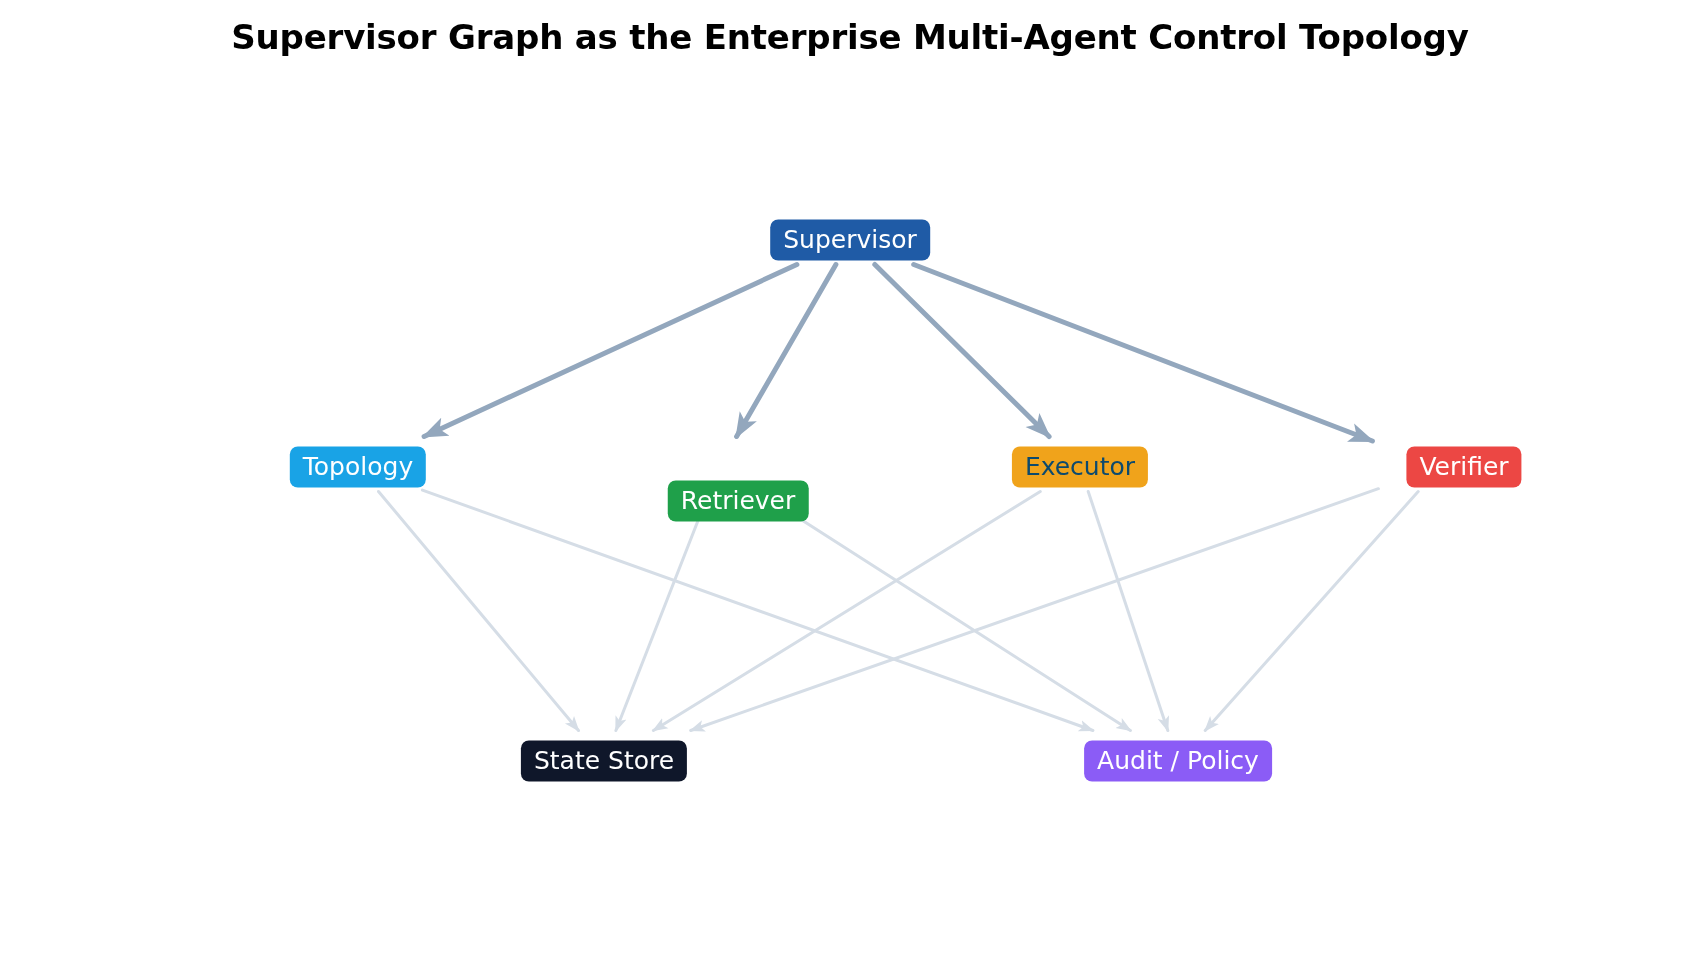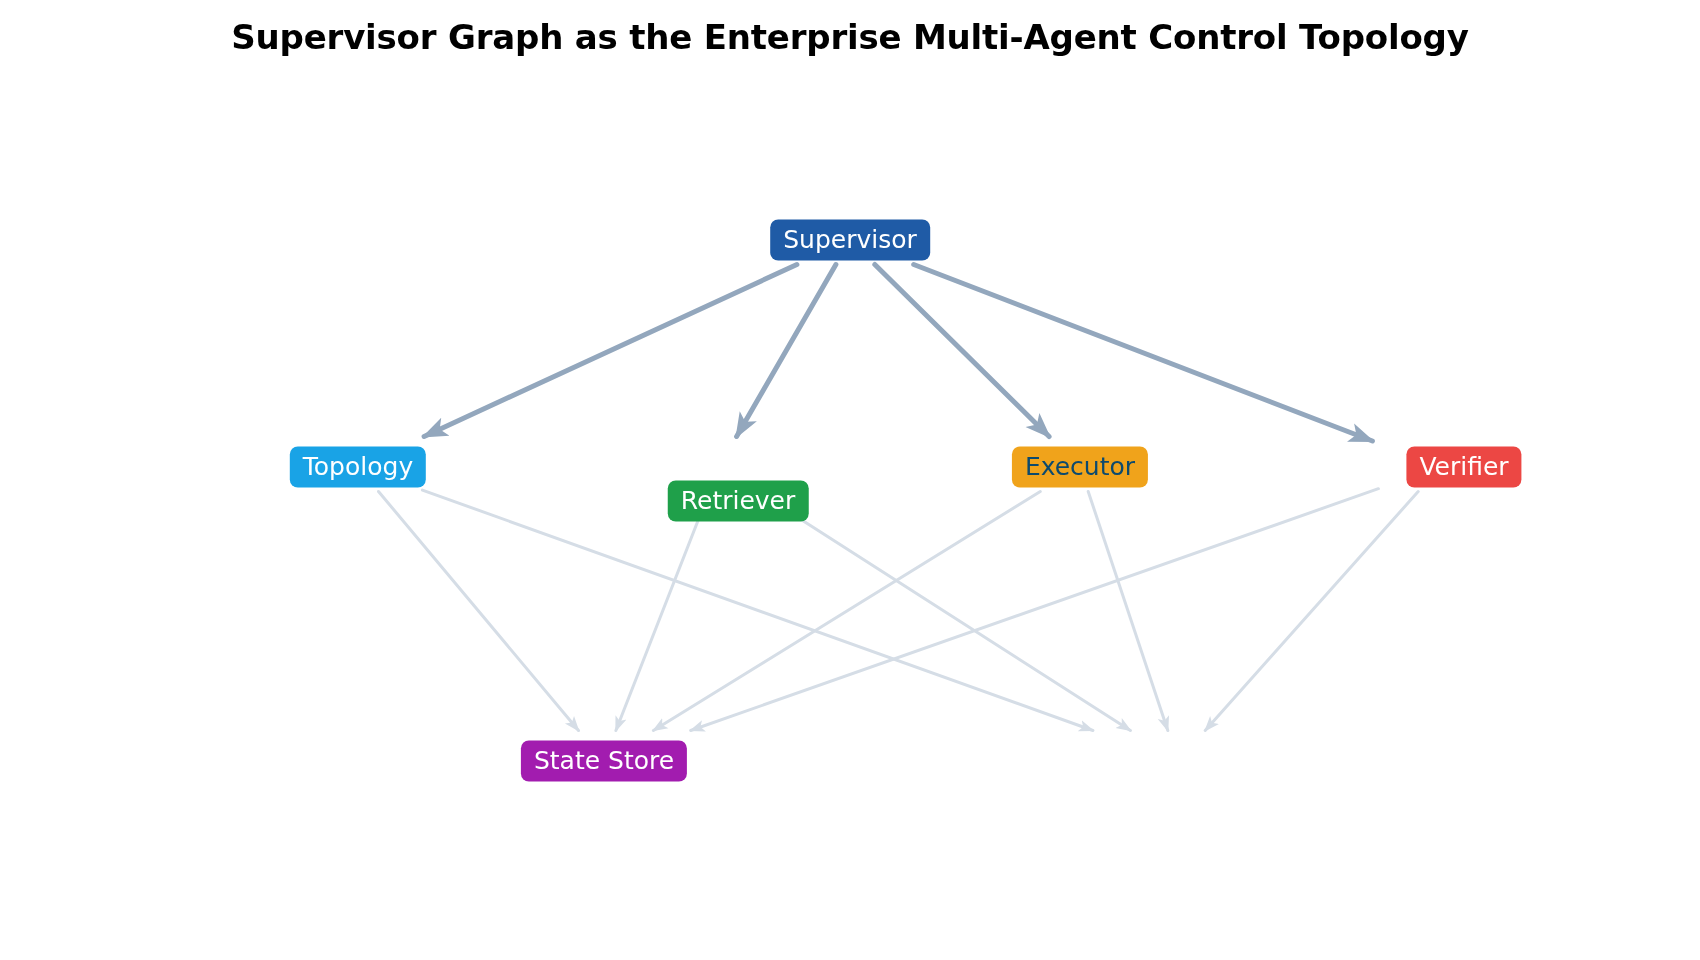--- a/index.html
+++ b/index.html
@@ -97,16 +97,17 @@
       <line x1="1378.4" y1="488.7" x2="690.7" y2="730.5" stroke="#d5dde6" stroke-width="3" stroke-linecap="round" marker-end="url(#arrow-secondary)"></line>
       <line x1="1418.2" y1="491.5" x2="1205.2" y2="730.5" stroke="#d5dde6" stroke-width="3" stroke-linecap="round" marker-end="url(#arrow-secondary)"></line>
     </svg>
 
   <div id="node-layer">
       <div class="node" style="left: 850px; top: 240px; background: rgb(31, 91, 166); color: rgb(255, 255, 255);">Supervisor</div>
       <div class="node" style="left: 358px; top: 467px; background: rgb(25, 163, 230); color: rgb(255, 255, 255);">Topology</div>
       <div class="node" style="left: 738px; top: 467px; background: rgb(31, 160, 74); color: rgb(255, 255, 255); margin-top: 34px;">Retriever</div>
       <div class="node" style="left: 1080px; top: 467px; background: rgb(240, 163, 27); color: #0c4a6e;">Executor</div>
       <div class="node" style="left: 1440px; top: 467px; background: rgb(236, 71, 68); color: rgb(255, 255, 255); margin-left: 24px;">Verifier</div>
-      <div class="node" style="left: 604px; top: 761px; background: #a21caf; color: rgb(255, 255, 255);">State Store</div>
+      <div class="node" style="left: 604px; top: 761px; background: #0f172a; color: rgb(255, 255, 255);">State Store</div>
+      <div class="node" style="left: 1178px; top: 761px; background: rgb(139, 92, 246); color: rgb(255, 255, 255);">Audit / Policy</div>
     </div>
 
 </div>
 
 </body></html>

